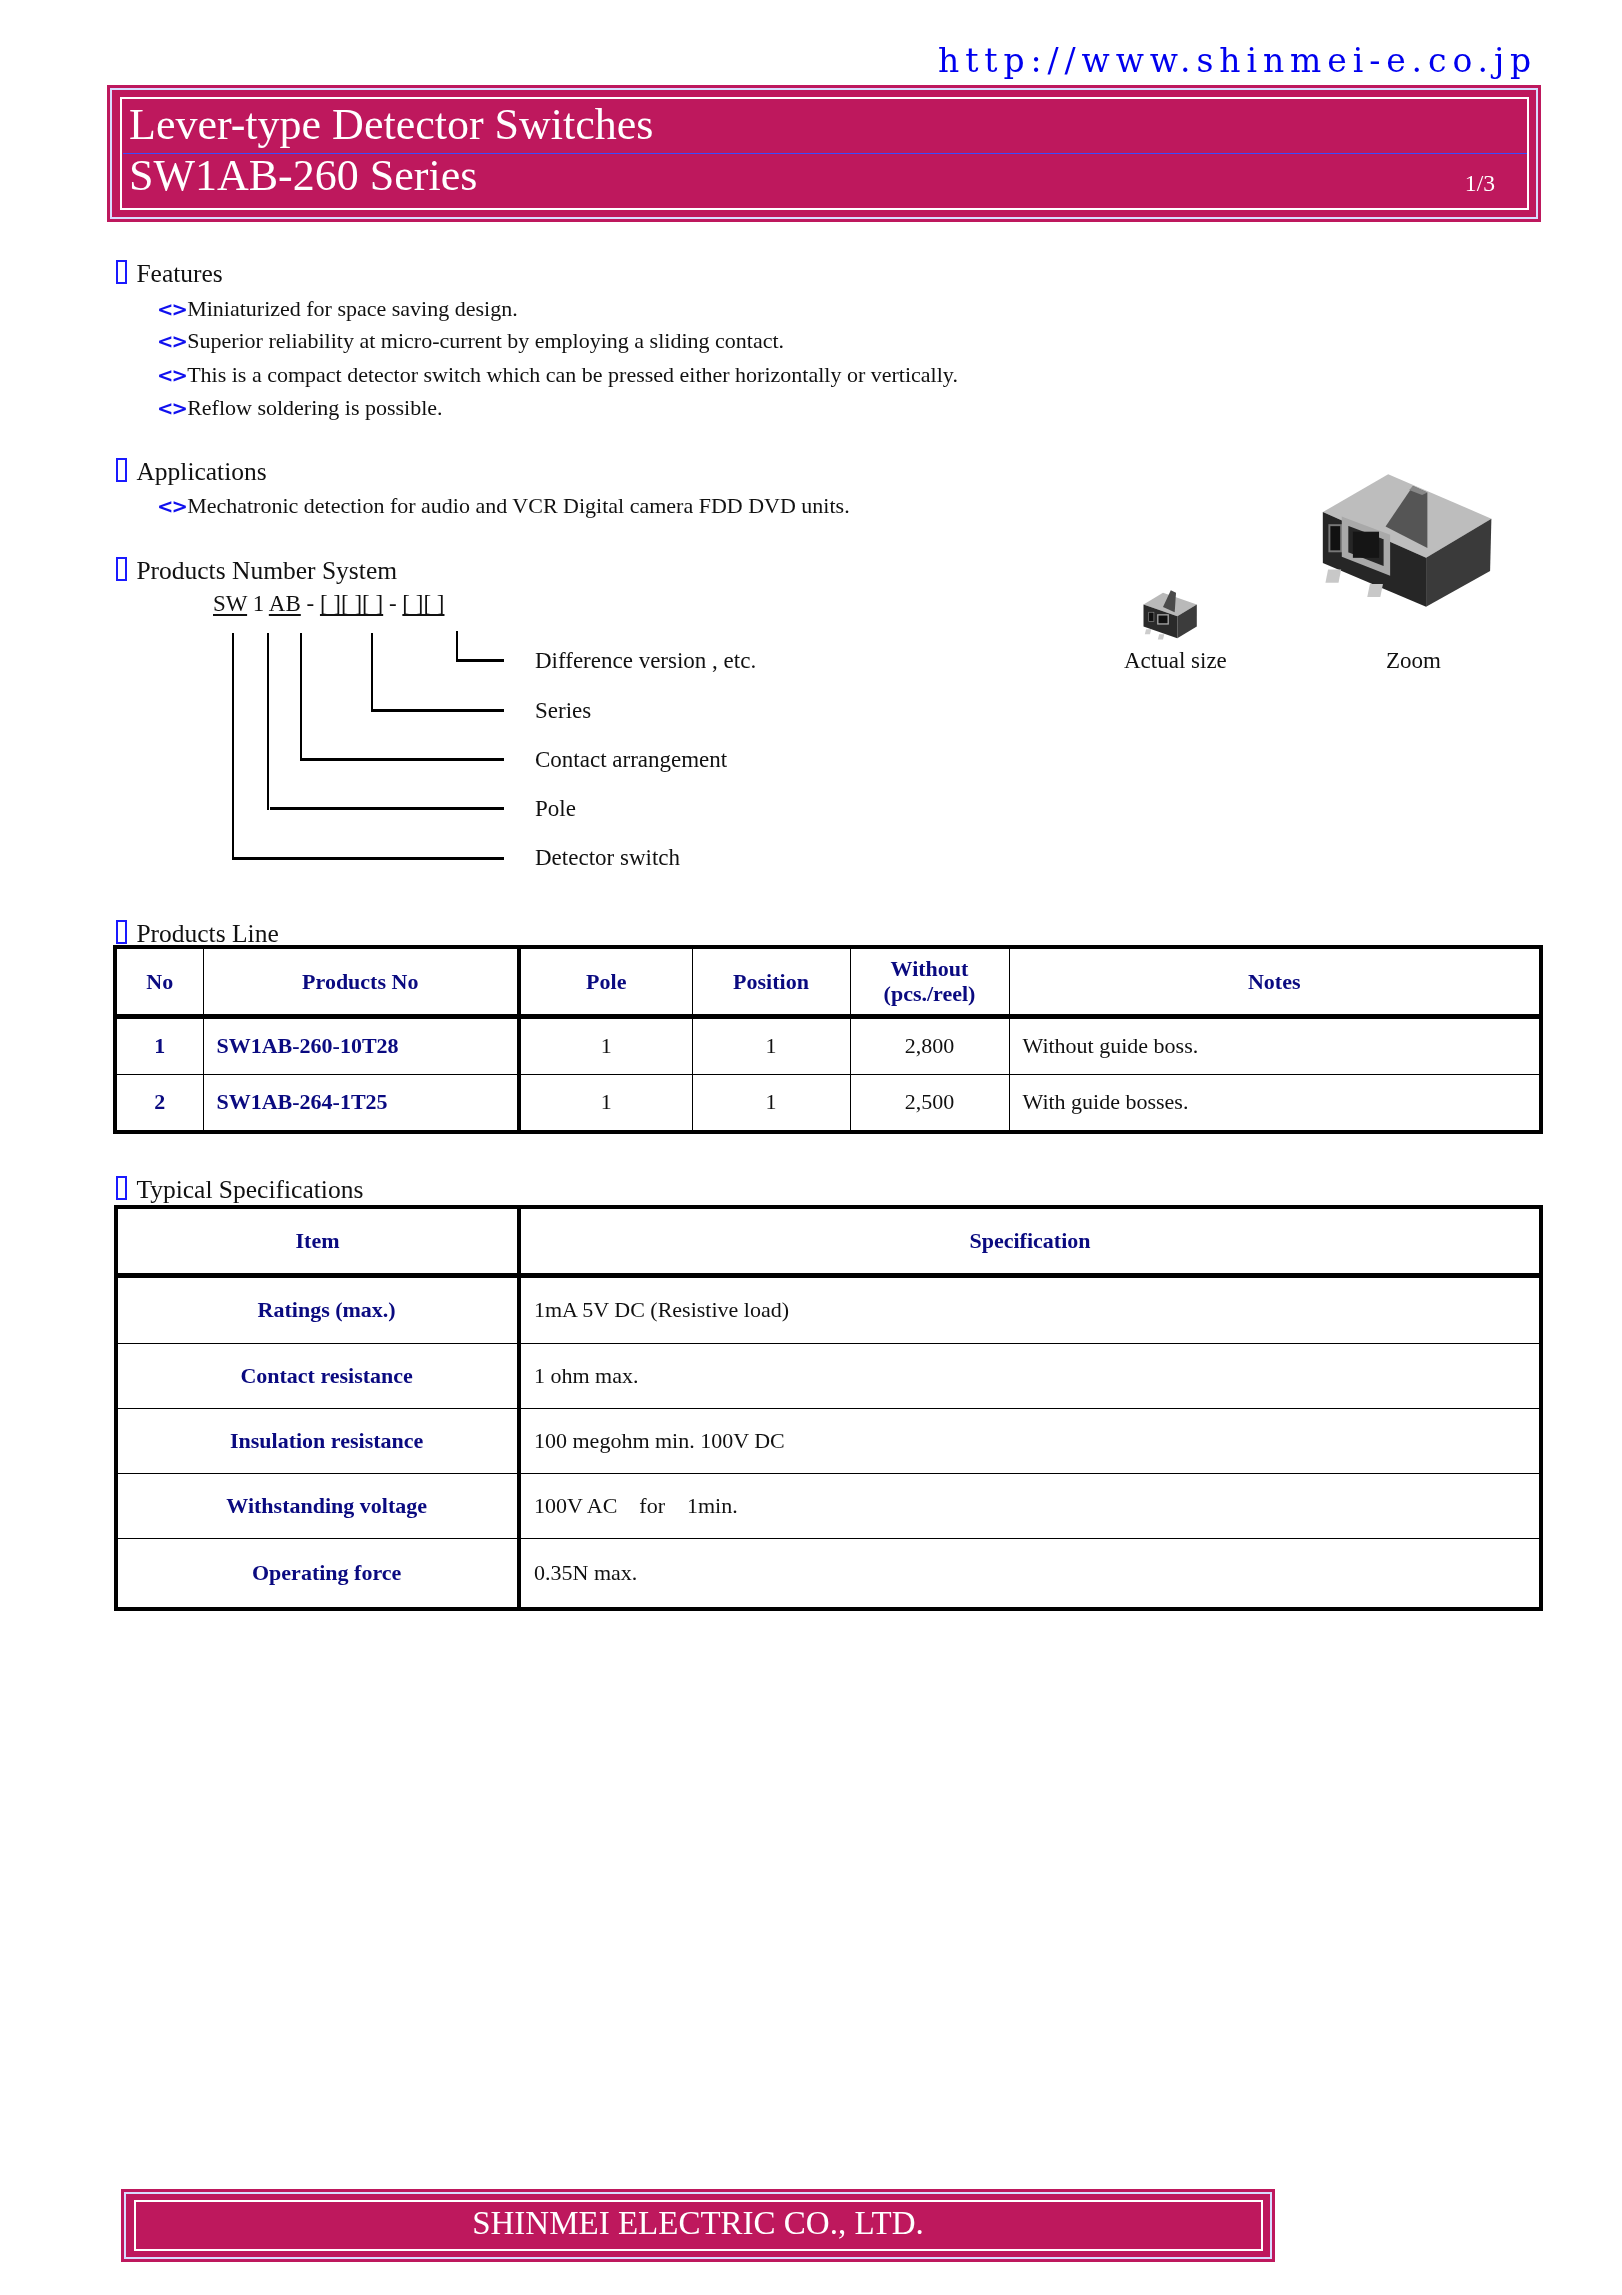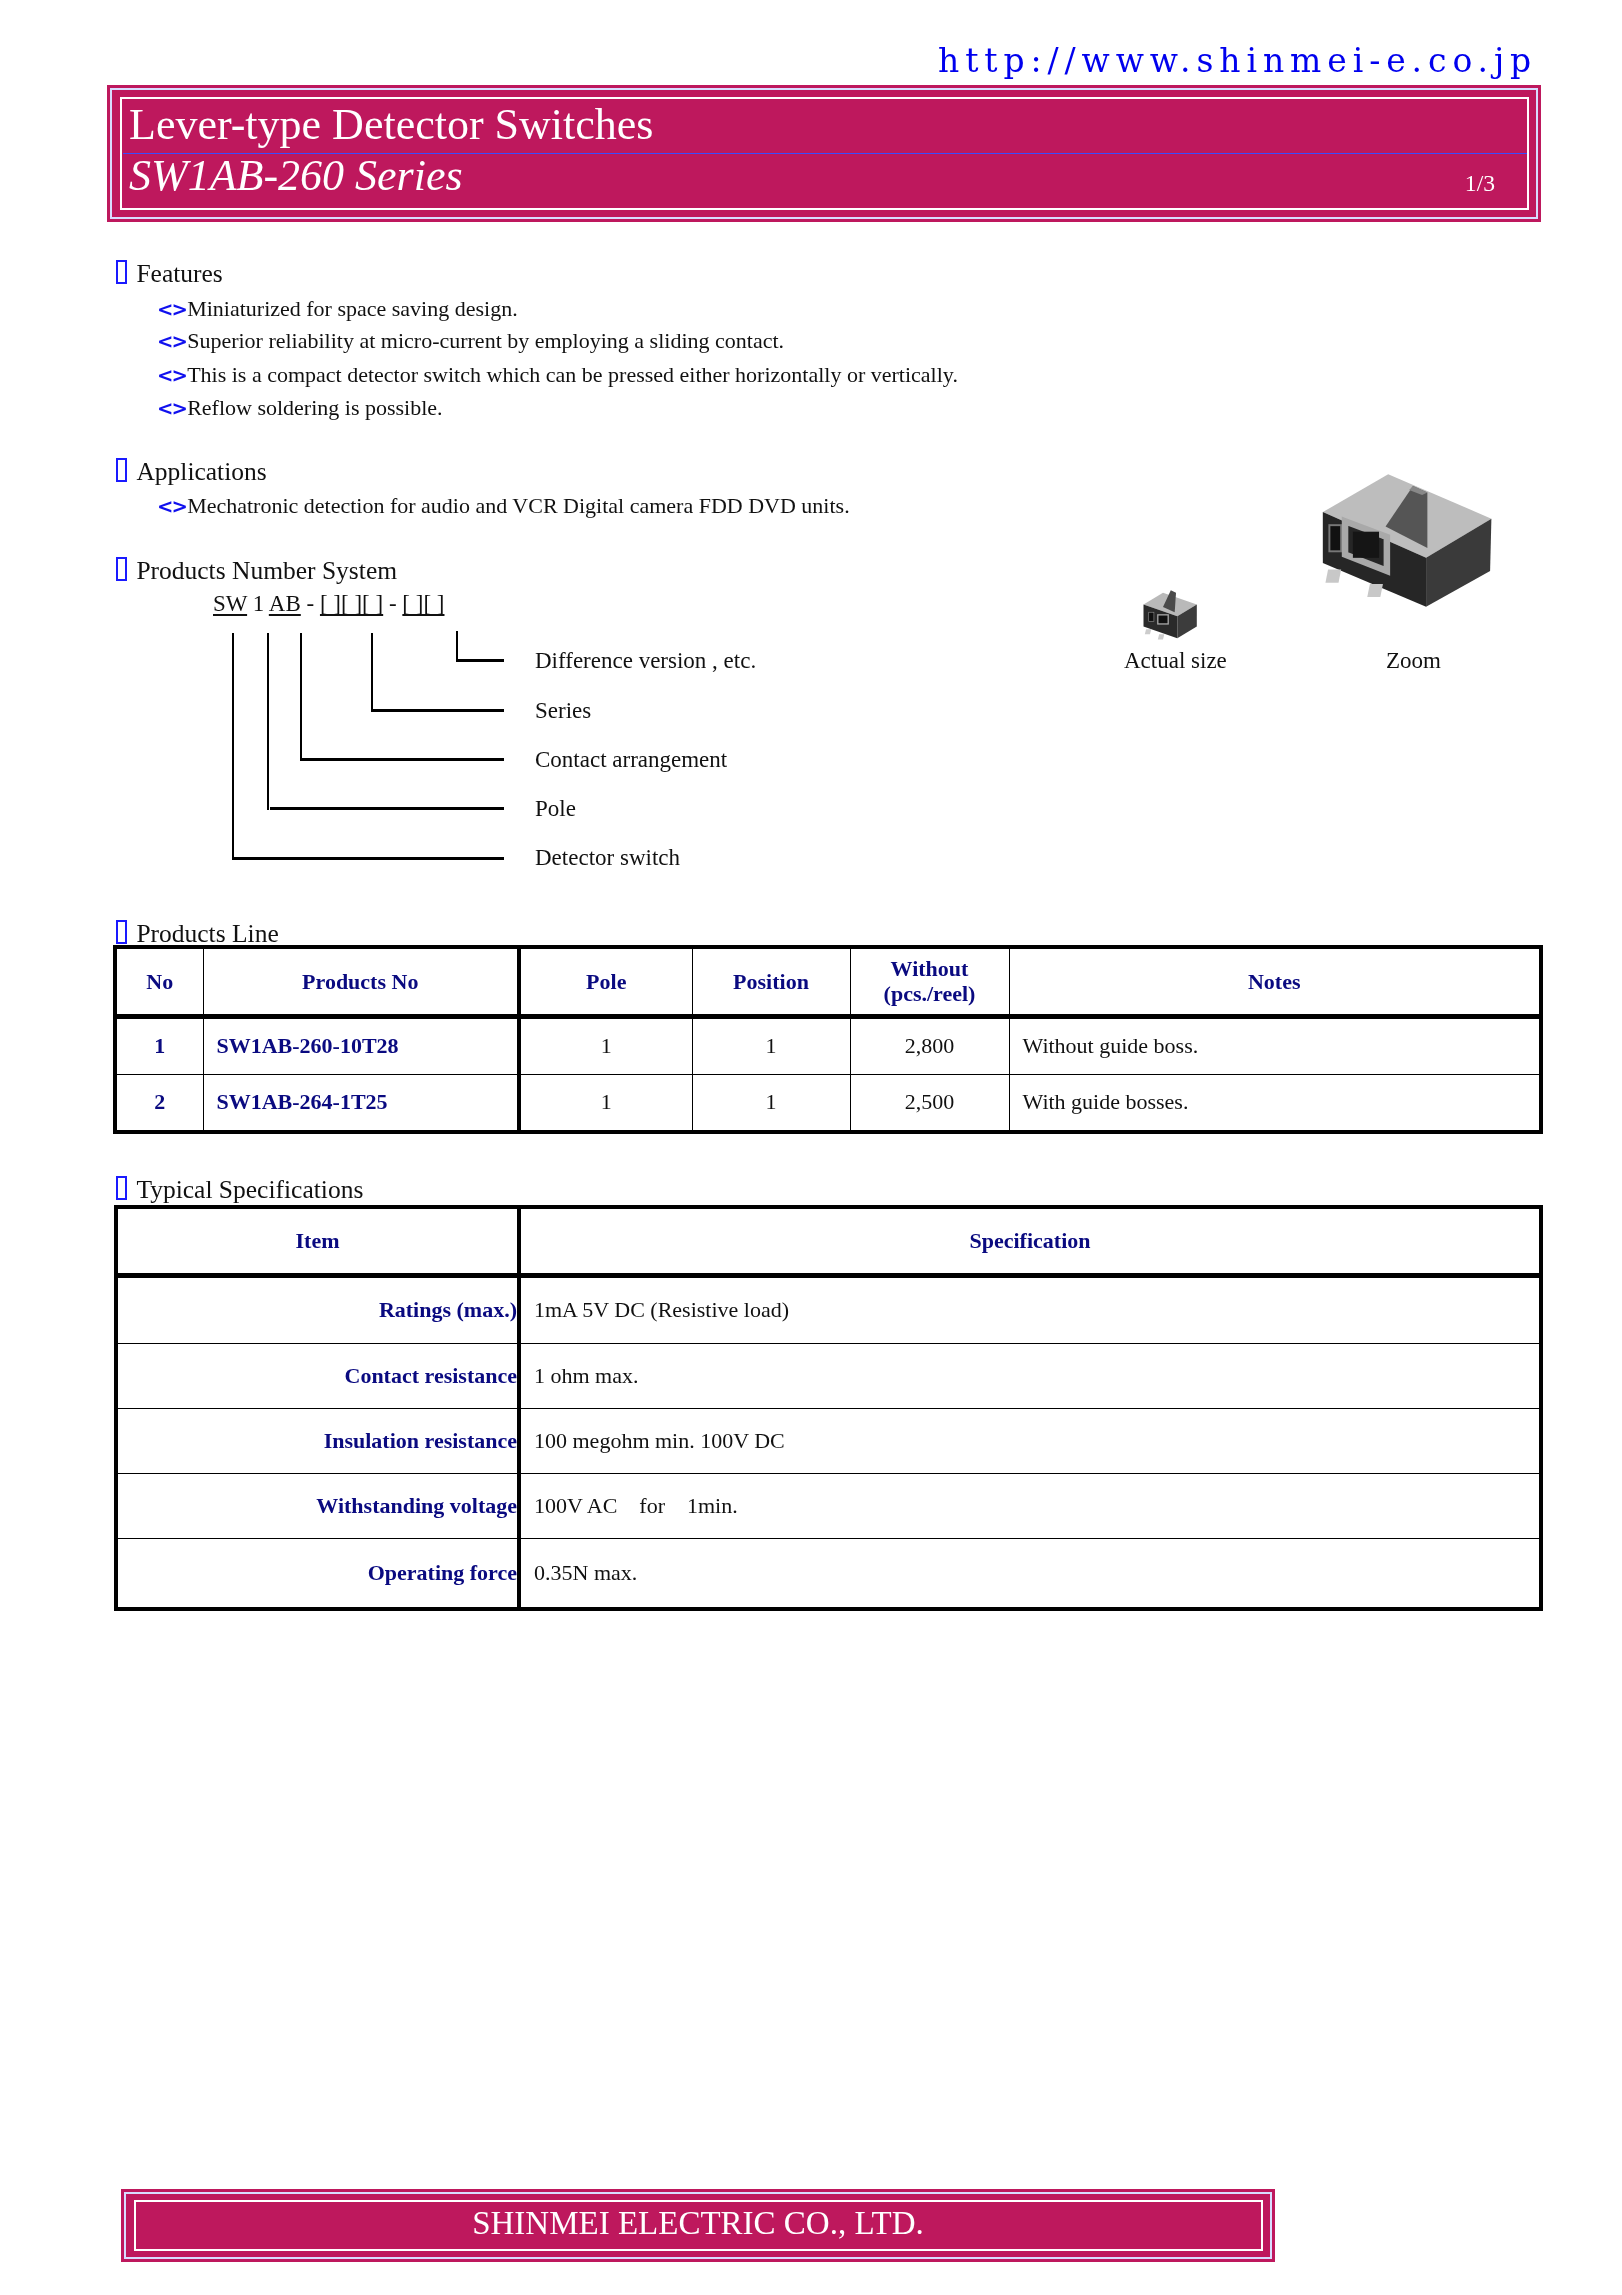--- a/index.html
+++ b/index.html
@@ -35,33 +35,33 @@
   table.prod tbody tr { height:58px; }
   table.prod thead th { border-bottom:5.2px solid #000; line-height:1.15; }
   table.prod td { font-size:22px; }
   table.spec { left:114px; top:1205px; width:1429px; border:4.6px solid #000; }
   table.spec thead tr { height:68px; }
   table.spec thead th { border-bottom:5.2px solid #000; }
   table.spec td { font-size:22px; }
   .thick-r { border-right:4.6px solid #000 !important; }
   .c { text-align:center; }
   .l { text-align:left; padding-left:13px !important; }
-  .l2 { text-align:right; padding-left:18.3px !important; }
+  .l2 { text-align:center; padding-left:18.3px !important; }
 </style>
 </head>
 <body>
 
 <div class="abs url">http://www.shinmei-e.co.jp</div>
 
 <div class="bluebox" style="left:107px; top:85px; width:1434px; height:137px;">
   <div class="ring1"></div>
   <div class="ring2"></div>
   <div class="sep" style="top:68px;"></div>
   <div class="title" style="left:22px; top:14.4px;">Lever-type Detector Switches</div>
-  <div class="title" style="left:22px; top:65px;font-style:italic;">SW1AB-260 Series</div>
+  <div class="title" style="left:22px; top:65px;">SW1AB-260 Series</div>
   <div class="pagenum" style="right:46px; top:85px;">1/3</div>
 </div>
 
 <div class="heading" style="top:259px;">
   <span class="mk"></span><span>Features</span>
 </div>
 <div class="bullet" style="top:296px;"><span class="dm">&lt;&gt;</span><span>Miniaturized for space saving design.</span></div>
 <div class="bullet" style="top:328px;"><span class="dm">&lt;&gt;</span><span>Superior reliability at micro-current by employing a sliding contact.</span></div>
 <div class="bullet" style="top:362px;"><span class="dm">&lt;&gt;</span><span>This is a compact detector switch which can be pressed either horizontally or vertically.</span></div>
 <div class="bullet" style="top:395px;"><span class="dm">&lt;&gt;</span><span>Reflow soldering is possible.</span></div>

